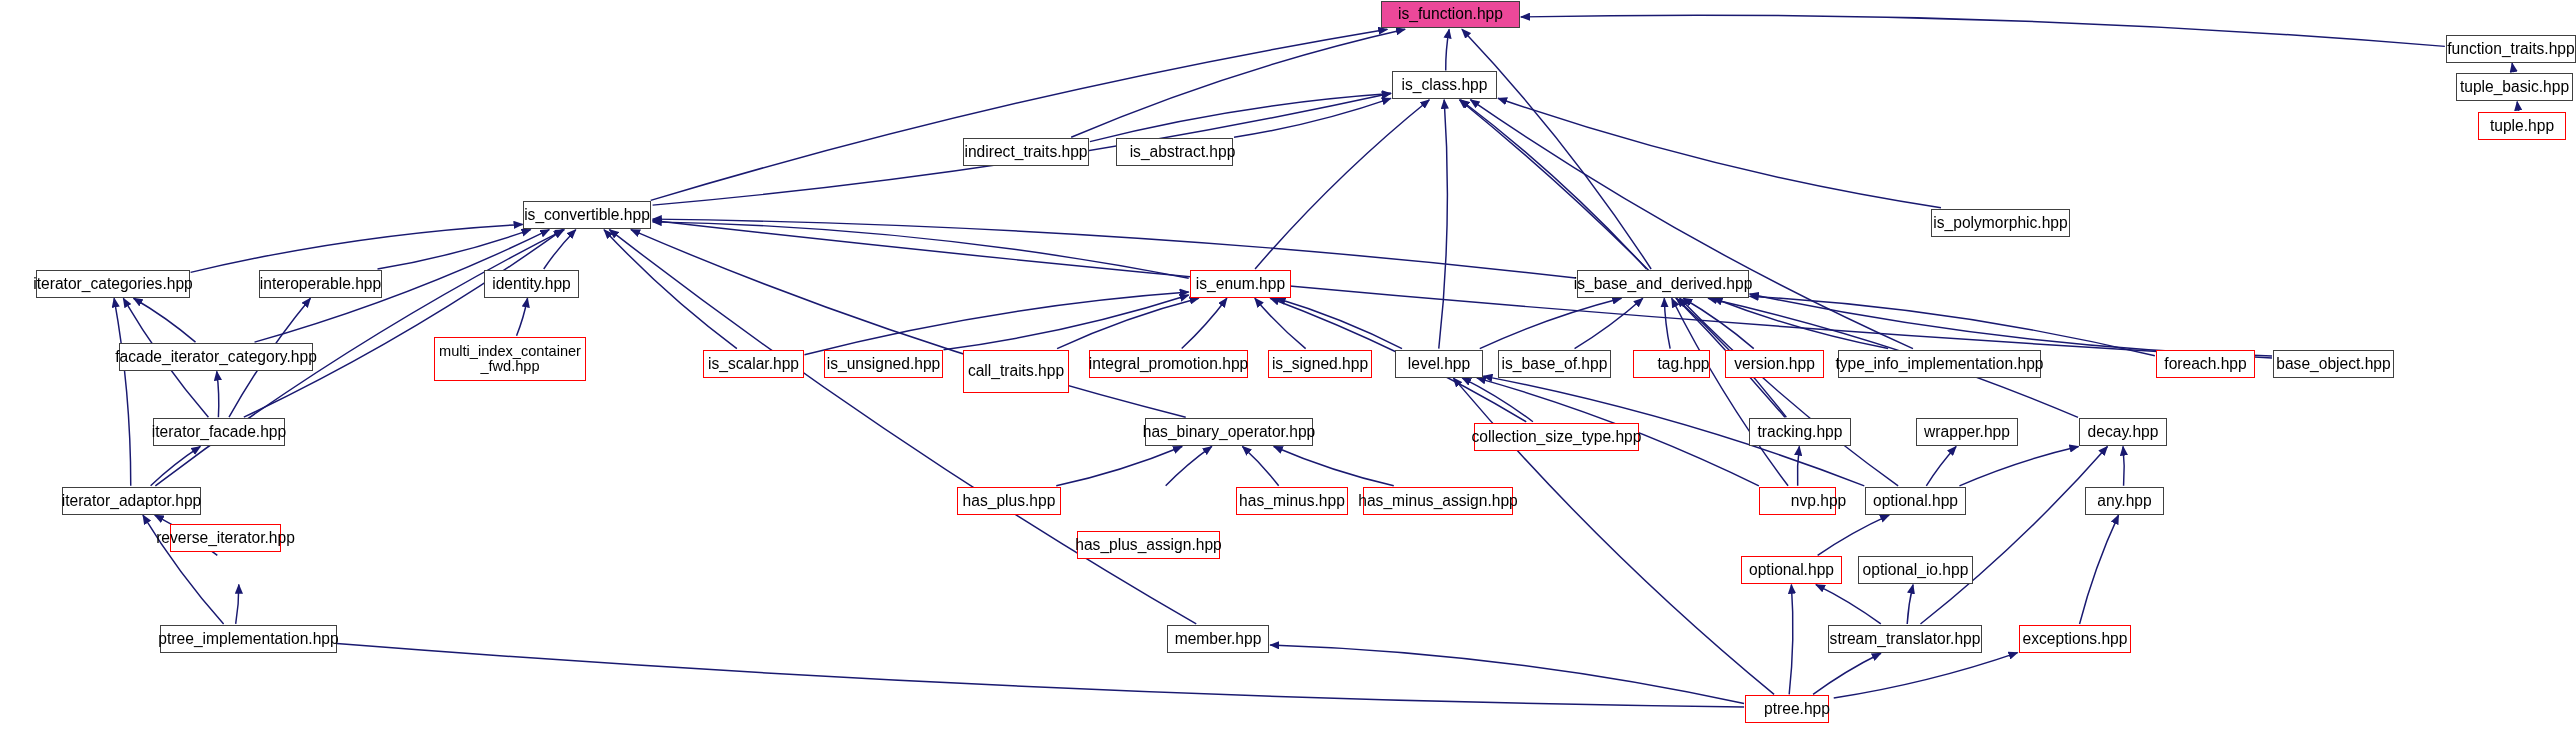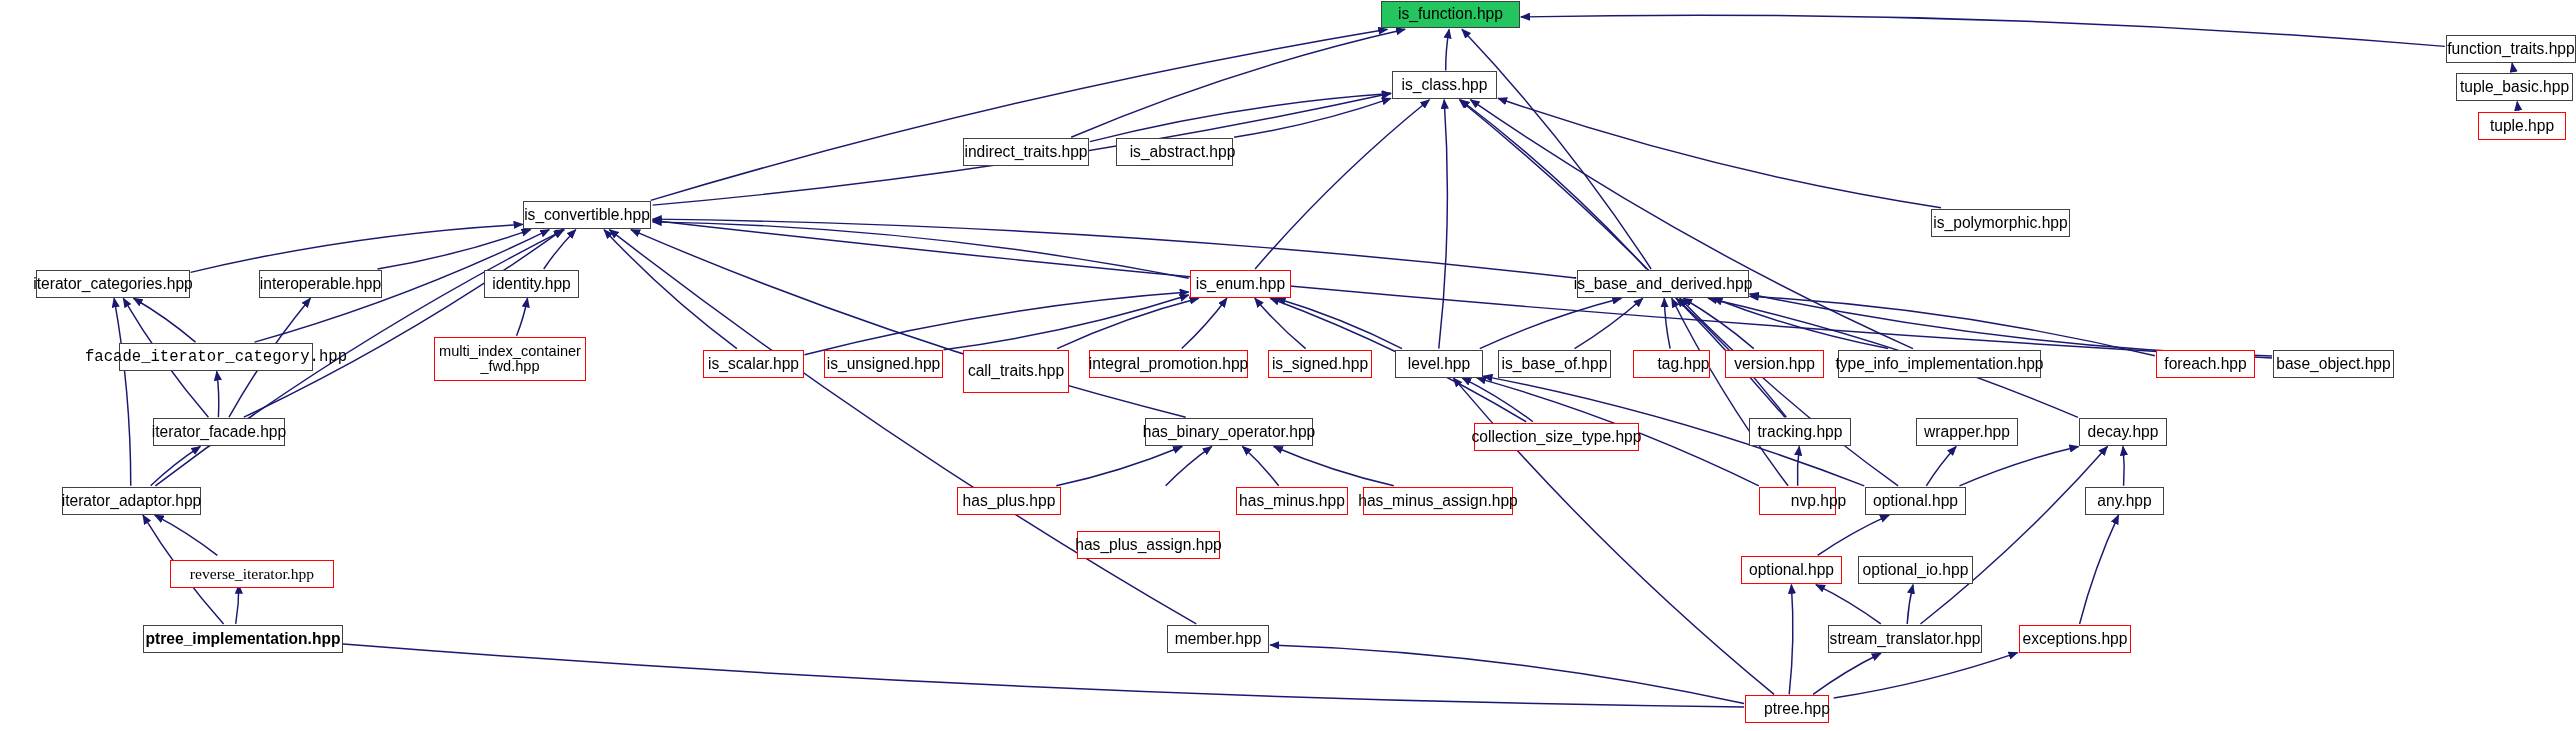--- a/index.html
+++ b/index.html
@@ -15,21 +15,21 @@
     align-items:center;
     justify-content:center;
     text-align:center;
     line-height:1.05;
     color:#000000;
     font-size:15.6px;
     white-space:pre;
     z-index:5;
   }
   .node.red{border:1.5px solid #ff0000;}
-  .node.current{background:#22c55e;border:1.5px solid #404040;}
+  .node.current{background:#ec4899;border:1.5px solid #404040;}
   .node.plain{border:1.5px solid #404040;}
 </style>
 </head>
 <body>
 
 <div id="canvas">
   <svg id="edges" viewBox="0 0 2815 799">
     <defs>
       <marker id="arrow" markerWidth="11" markerHeight="9" refX="10" refY="4.5" orient="auto" markerUnits="userSpaceOnUse">
         <path d="M0,0 L11,4.5 L0,9 z" fill="#191970"></path>
@@ -124,21 +124,21 @@
       <div class="node plain" style="left: 963px; top: 138px; width: 126px; height: 27.5px;">indirect_traits.hpp</div>
       <div class="node plain" style="left: 1116px; top: 138px; width: 117px; height: 27.5px; padding-left: 16px;">is_abstract.hpp</div>
       <div class="node red" style="left: 2478px; top: 112px; width: 88px; height: 27.5px;">tuple.hpp</div>
       <div class="node plain" style="left: 523px; top: 201px; width: 128px; height: 27.5px;">is_convertible.hpp</div>
       <div class="node plain" style="left: 1931px; top: 209px; width: 139px; height: 27.5px;">is_polymorphic.hpp</div>
       <div class="node plain" style="left: 36px; top: 270px; width: 154px; height: 27.5px;">iterator_categories.hpp</div>
       <div class="node plain" style="left: 259px; top: 270px; width: 123px; height: 27.5px;">interoperable.hpp</div>
       <div class="node plain" style="left: 484px; top: 270px; width: 95px; height: 27.5px;">identity.hpp</div>
       <div class="node red" style="left: 1190px; top: 270px; width: 101px; height: 27.5px;">is_enum.hpp</div>
       <div class="node plain" style="left: 1577px; top: 270px; width: 172px; height: 27.5px;">is_base_and_derived.hpp</div>
-      <div class="node plain" style="left: 119px; top: 343px; width: 194px; height: 27.5px; font-family: Liberation Mono, monospace;">facade_iterator_category.hpp</div>
+      <div class="node plain" style="left: 119px; top: 343px; width: 194px; height: 27.5px;">facade_iterator_category.hpp</div>
       <div class="node red" style="left: 434px; top: 337px; width: 152px; height: 44px; font-size: 14.6px;">multi_index_container
 _fwd.hpp</div>
       <div class="node red" style="left: 703px; top: 350px; width: 101px; height: 27.5px;">is_scalar.hpp</div>
       <div class="node red" style="left: 824px; top: 350px; width: 119px; height: 27.5px;">is_unsigned.hpp</div>
       <div class="node red" style="left: 963px; top: 350px; width: 106px; height: 43px;">call_traits.hpp</div>
       <div class="node red" style="left: 1089px; top: 350px; width: 159px; height: 27.5px;">integral_promotion.hpp</div>
       <div class="node red" style="left: 1268px; top: 350px; width: 104px; height: 27.5px;">is_signed.hpp</div>
       <div class="node plain" style="left: 1395px; top: 350px; width: 88px; height: 27.5px;">level.hpp</div>
       <div class="node plain" style="left: 1498px; top: 350px; width: 113px; height: 27.5px;">is_base_of.hpp</div>
       <div class="node red" style="left: 1633px; top: 350px; width: 77px; height: 27.5px; padding-left: 24px;">tag.hpp</div>
@@ -153,23 +153,23 @@
       <div class="node plain" style="left: 1916px; top: 418px; width: 102px; height: 27.5px;">wrapper.hpp</div>
       <div class="node plain" style="left: 2079px; top: 418px; width: 88px; height: 27.5px;">decay.hpp</div>
       <div class="node plain" style="left: 62px; top: 487px; width: 139px; height: 27.5px;">iterator_adaptor.hpp</div>
       <div class="node red" style="left: 957px; top: 487px; width: 104px; height: 27.5px;">has_plus.hpp</div>
       <div class="node red" style="left: 1077px; top: 487px; width: 143px; height: 27.5px; margin-top: 44px;">has_plus_assign.hpp</div>
       <div class="node red" style="left: 1236px; top: 487px; width: 112px; height: 27.5px;">has_minus.hpp</div>
       <div class="node red" style="left: 1363px; top: 487px; width: 150px; height: 27.5px;">has_minus_assign.hpp</div>
       <div class="node red" style="left: 1759px; top: 487px; width: 77px; height: 27.5px; padding-left: 42px;">nvp.hpp</div>
       <div class="node plain" style="left: 1865px; top: 487px; width: 101px; height: 27.5px;">optional.hpp</div>
       <div class="node plain" style="left: 2085px; top: 487px; width: 79px; height: 27.5px;">any.hpp</div>
-      <div class="node red" style="left: 170px; top: 560px; width: 164px; height: 27.5px; font-family: Liberation Serif, serif;">reverse_iterator.hpp</div>
+      <div class="node red" style="left: 170px; top: 524px; width: 111px; height: 27.5px;">reverse_iterator.hpp</div>
       <div class="node red" style="left: 1741px; top: 556px; width: 101px; height: 27.5px;">optional.hpp</div>
       <div class="node plain" style="left: 1858px; top: 556px; width: 115px; height: 27.5px;">optional_io.hpp</div>
-      <div class="node plain" style="left: 143px; top: 625px; width: 200px; height: 27.5px; font-weight: bold;">ptree_implementation.hpp</div>
+      <div class="node plain" style="left: 160px; top: 625px; width: 177px; height: 27.5px;">ptree_implementation.hpp</div>
       <div class="node plain" style="left: 1167px; top: 625px; width: 102px; height: 27.5px;">member.hpp</div>
       <div class="node plain" style="left: 1828px; top: 625px; width: 154px; height: 27.5px;">stream_translator.hpp</div>
       <div class="node red" style="left: 2019px; top: 625px; width: 112px; height: 27.5px;">exceptions.hpp</div>
       <div class="node red" style="left: 1745px; top: 695px; width: 84px; height: 27.5px; padding-left: 20px;">ptree.hpp</div>
     </div>
 </div>
 
 
 </body></html>

